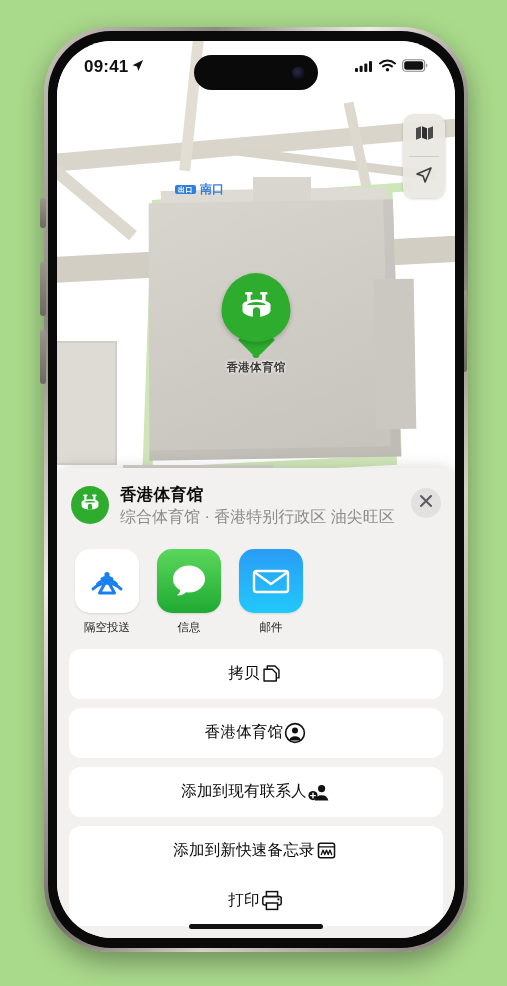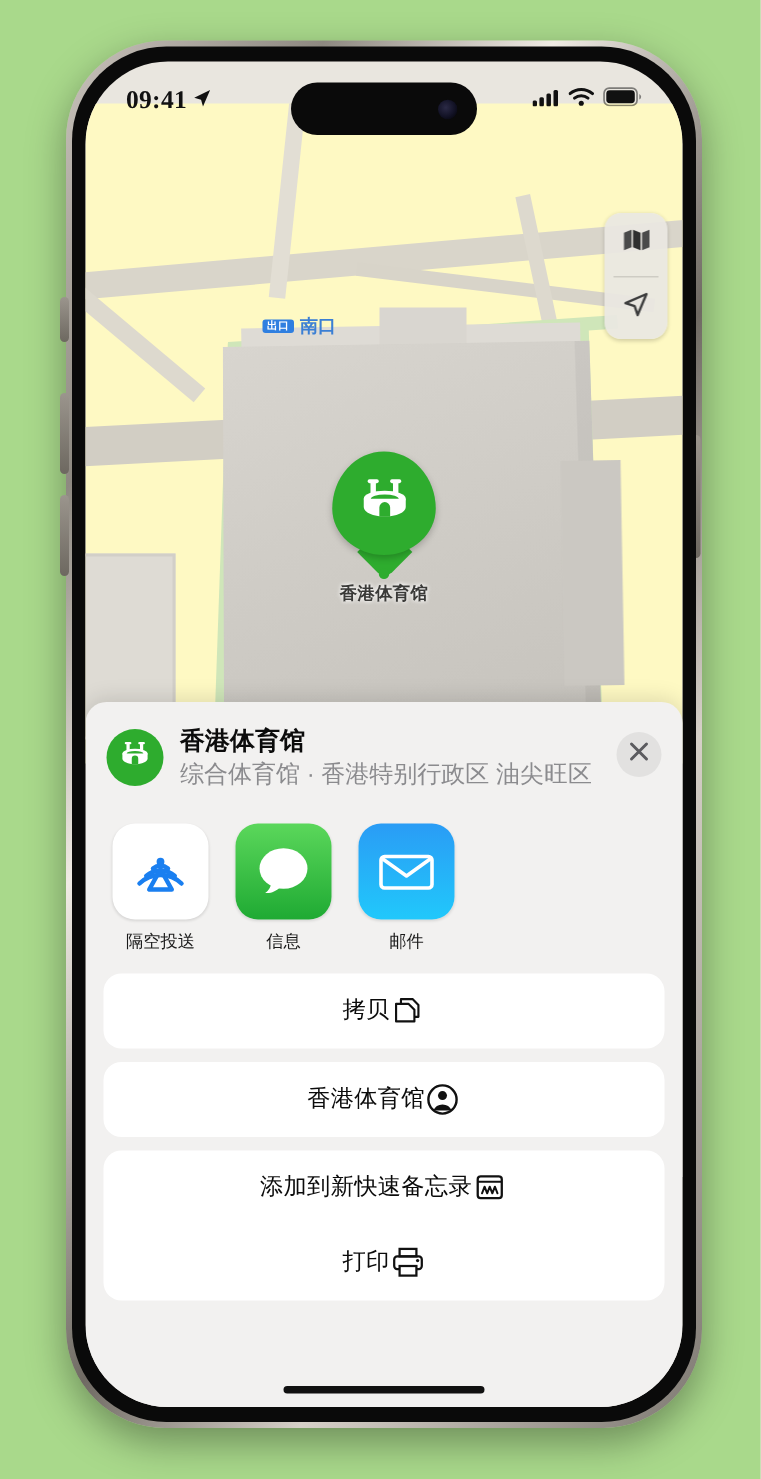--- a/index.html
+++ b/index.html
@@ -28,21 +28,21 @@
   }
 
   
   .btn-side{position:absolute;background:linear-gradient(180deg,#9b958d,#6d6860);border-radius:3px;}
   .btn-mute{left:40px;top:198px;width:6px;height:30px;}
   .btn-volup{left:40px;top:262px;width:6px;height:54px;}
   .btn-voldn{left:40px;top:330px;width:6px;height:54px;}
   .btn-power{right:40px;top:290px;width:6px;height:82px;}
 
   
-  .map{position:absolute;left:0;top:0;width:398px;height:440px;background:#fef9c3;overflow:hidden;margin-top:28px;}
+  .map{position:absolute;left:0;top:0;width:398px;height:440px;background:#ffffff;overflow:hidden;}
   .map-road{position:absolute;background:#dedacf;}
   .road-a{left:-20px;top:95px;width:440px;height:18px;transform:rotate(-5deg);background:#d9d5ca;}
   .road-b{left:130px;top:-20px;width:11px;height:150px;transform:rotate(6deg);background:#e2ded4;}
   .road-c{left:180px;top:118px;width:200px;height:9px;transform:rotate(7deg);background:#d8d4c9;}
   .road-d{left:-30px;top:150px;width:120px;height:12px;transform:rotate(40deg);background:#ddd9ce;}
   .road-e{left:300px;top:60px;width:10px;height:130px;transform:rotate(-12deg);background:#ddd9ce;}
   .road-f{left:-10px;top:205px;width:430px;height:26px;transform:rotate(-3deg);background:#d2cec4;}
   .greenstrip{position:absolute;background:#cfe6b9;}
   .gs1{left:95px;top:150px;width:260px;height:9px;transform:rotate(-4deg);}
   .gs2{left:90px;top:160px;width:10px;height:280px;transform:rotate(2deg);}
@@ -96,21 +96,21 @@
   .pin-label{
     font-size:11.5px;font-weight:700;color:#3a3a38;letter-spacing:.3px;
     text-shadow:0 0 3px rgba(255,255,255,.85),0 0 3px rgba(255,255,255,.85);
   }
 
   
   .statusbar{
     position:absolute;left:0;top:0;width:398px;height:52px;z-index:30;
     display:flex;align-items:center;justify-content:space-between;padding:0 27px;box-sizing:border-box;
   }
-  .sb-time{font-size:17px;font-weight:700;color:#111;display:flex;align-items:center;gap:3px;letter-spacing:.2px;font-family:Liberation Serif, serif;}
+  .sb-time{font-size:17px;font-weight:700;color:#111;display:flex;align-items:center;gap:3px;letter-spacing:.2px;}
   .sb-right{display:flex;align-items:center;gap:6px;}
   .island{
     position:absolute;left:50%;top:14px;transform:translateX(-50%);
     width:124px;height:35px;border-radius:19px;background:#0a0a0a;z-index:25;
   }
   .island-cam{
     position:absolute;right:13px;top:50%;transform:translateY(-50%);
     width:13px;height:13px;border-radius:50%;
     background:radial-gradient(circle at 40% 40%,#2b2a46 0%,#121225 55%,#000 100%);
   }
@@ -376,20 +376,33 @@
             <span class="row-ico">
               <svg width="22" height="22" viewBox="0 0 22 22">
                 <circle cx="11" cy="11" r="9.4" fill="none" stroke="#111" stroke-width="1.6"></circle>
                 <circle cx="11" cy="8.4" r="3" fill="#111"></circle>
                 <path d="M4.9 18.4a6.6 6.6 0 0 1 12.2 0" fill="#111"></path>
               </svg>
             </span>
           </div>
         </div>
 
+        <div class="row-group">
+          <div class="row">
+            <span class="row-label">添加到现有联系人</span>
+            <span class="row-ico">
+              <svg width="24" height="22" viewBox="0 0 24 22">
+                <circle cx="14.6" cy="7.6" r="3.6" fill="#111"></circle>
+                <path d="M7.8 19.6a7 7 0 0 1 13.6 0z" fill="#111"></path>
+                <circle cx="6" cy="14.6" r="4.6" fill="#111"></circle>
+                <path d="M6 12.3v4.6M3.7 14.6h4.6" stroke="#fff" stroke-width="1.4" stroke-linecap="round"></path>
+              </svg>
+            </span>
+          </div>
+        </div>
 
         <div class="row-group">
           <div class="row">
             <span class="row-label">添加到新快速备忘录</span>
             <span class="row-ico">
               <svg width="21" height="21" viewBox="0 0 22 22">
                 <rect x="2.6" y="3.4" width="16.8" height="15.2" rx="2" fill="none" stroke="#111" stroke-width="1.6"></rect>
                 <path d="M2.8 7.2h16.4" stroke="#111" stroke-width="1.4"></path>
                 <path d="M5.6 15.2 7.4 10.6l1.8 4.6 1.8-4.6 1.8 4.6 1.8-4.6 1.8 4.6" fill="none" stroke="#111" stroke-width="1.4" stroke-linejoin="round" stroke-linecap="round"></path>
               </svg>

